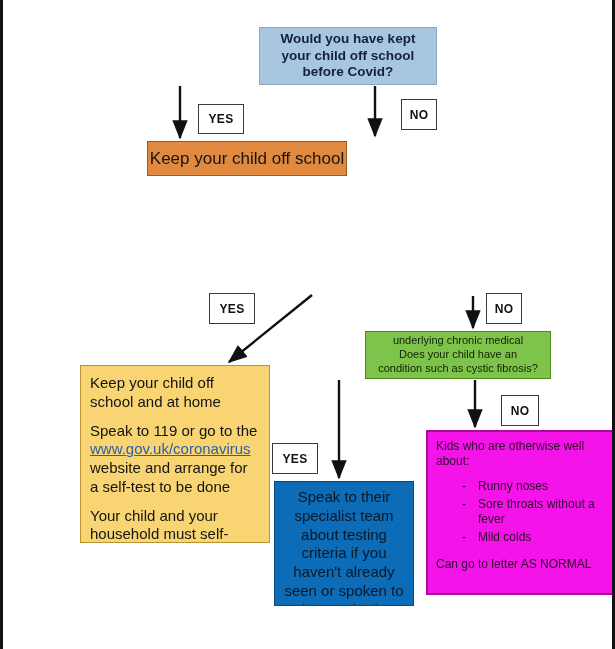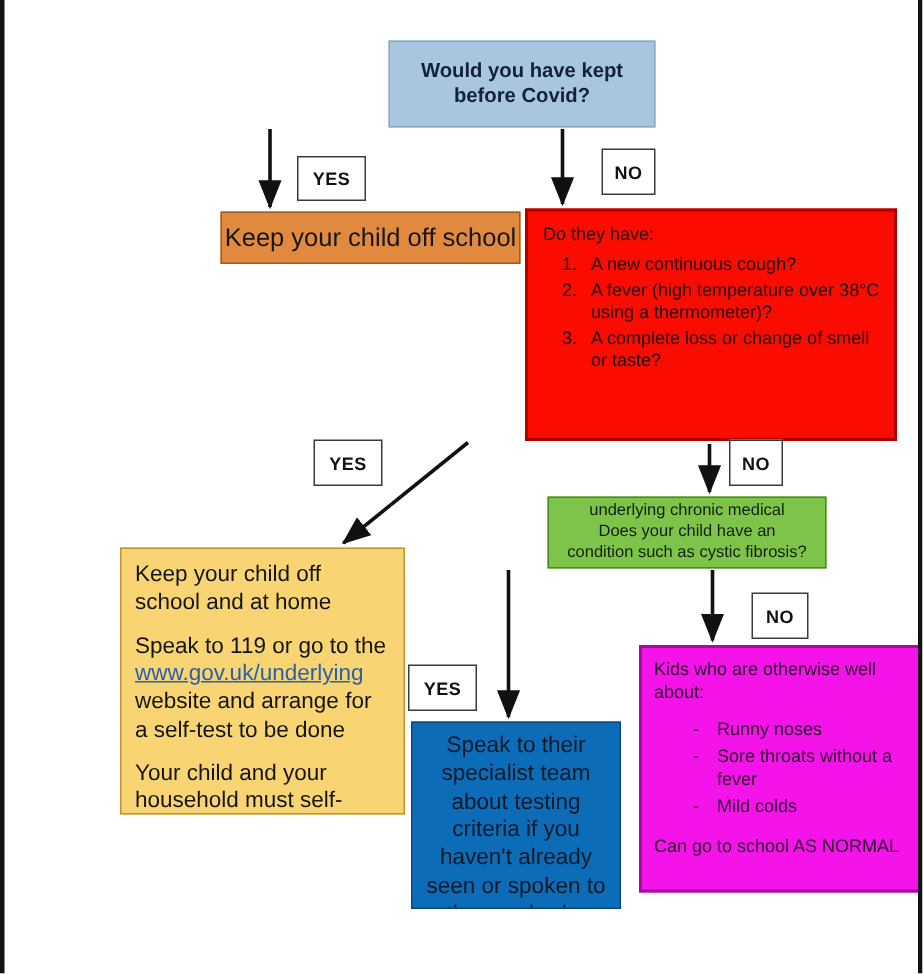--- a/index.html
+++ b/index.html
@@ -190,66 +190,59 @@
     <line x1="470" y1="296" x2="470" y2="328" stroke="#111111" stroke-width="2.4" marker-end="url(#ah)"></line>
 
     <line x1="336" y1="380" x2="336" y2="478" stroke="#111111" stroke-width="2.4" marker-end="url(#ah)"></line>
 
     <line x1="472" y1="380" x2="472" y2="427" stroke="#111111" stroke-width="2.4" marker-end="url(#ah)"></line>
   </svg>
 
   <div class="node q-start">
     <div>
       <div>Would you have kept</div>
+      <div>your child off school</div>
       <div>before Covid?</div>
     </div>
   </div>
 
   <div class="node n-orange">
     <span>Keep your child off school</span>
   </div>
 
-  <div class="node n-red">
-    <p class="lead">Do they have:</p>
-    <ol>
-      <li>A new continuous cough?</li>
-      <li>A fever (high temperature over 38°C using a thermometer)?</li>
-      <li>A complete loss or change of smell or taste?</li>
-    </ol>
-  </div>
 
   <div class="node n-green">
     <div>
       <div>underlying chronic medical</div>
       <div>Does your child have an</div>
       <div>condition such as cystic fibrosis?</div>
     </div>
   </div>
 
   <div class="node n-yellow">
     <p>Keep your child off school and at home</p>
-    <p><span>Speak to 119 or go to the </span><a class="lnk">www.gov.uk/underlying</a><span> website and arrange for a self-test to be done</span></p>
+    <p><span>Speak to 119 or go to the </span><a class="lnk">www.gov.uk/coronavirus</a><span> website and arrange for a self-test to be done</span></p>
     <p>Your child and your household must self-isolate until you have the result of this test</p>
   </div>
 
   <div class="node n-blue">
     <span>Speak to their specialist team about testing criteria if you haven't already seen or spoken to them or had a letter in the post telling you when to worry</span>
   </div>
 
   <div class="node n-magenta">
     <p class="lead">
       <span>Kids who are otherwise well</span><br>
       <span>about:</span>
     </p>
     <ul>
       <li>Runny noses</li>
       <li>Sore throats without a fever</li>
       <li>Mild colds</li>
     </ul>
-    <p class="tail">Can go to school AS NORMAL</p>
+    <p class="tail">Can go to letter AS NORMAL</p>
   </div>
 
   <div class="label-box lbl-yes1">YES</div>
   <div class="label-box lbl-no1">NO</div>
   <div class="label-box lbl-yes2">YES</div>
   <div class="label-box lbl-no2">NO</div>
   <div class="label-box lbl-yes3">YES</div>
   <div class="label-box lbl-no3">NO</div>
 
 </div>

